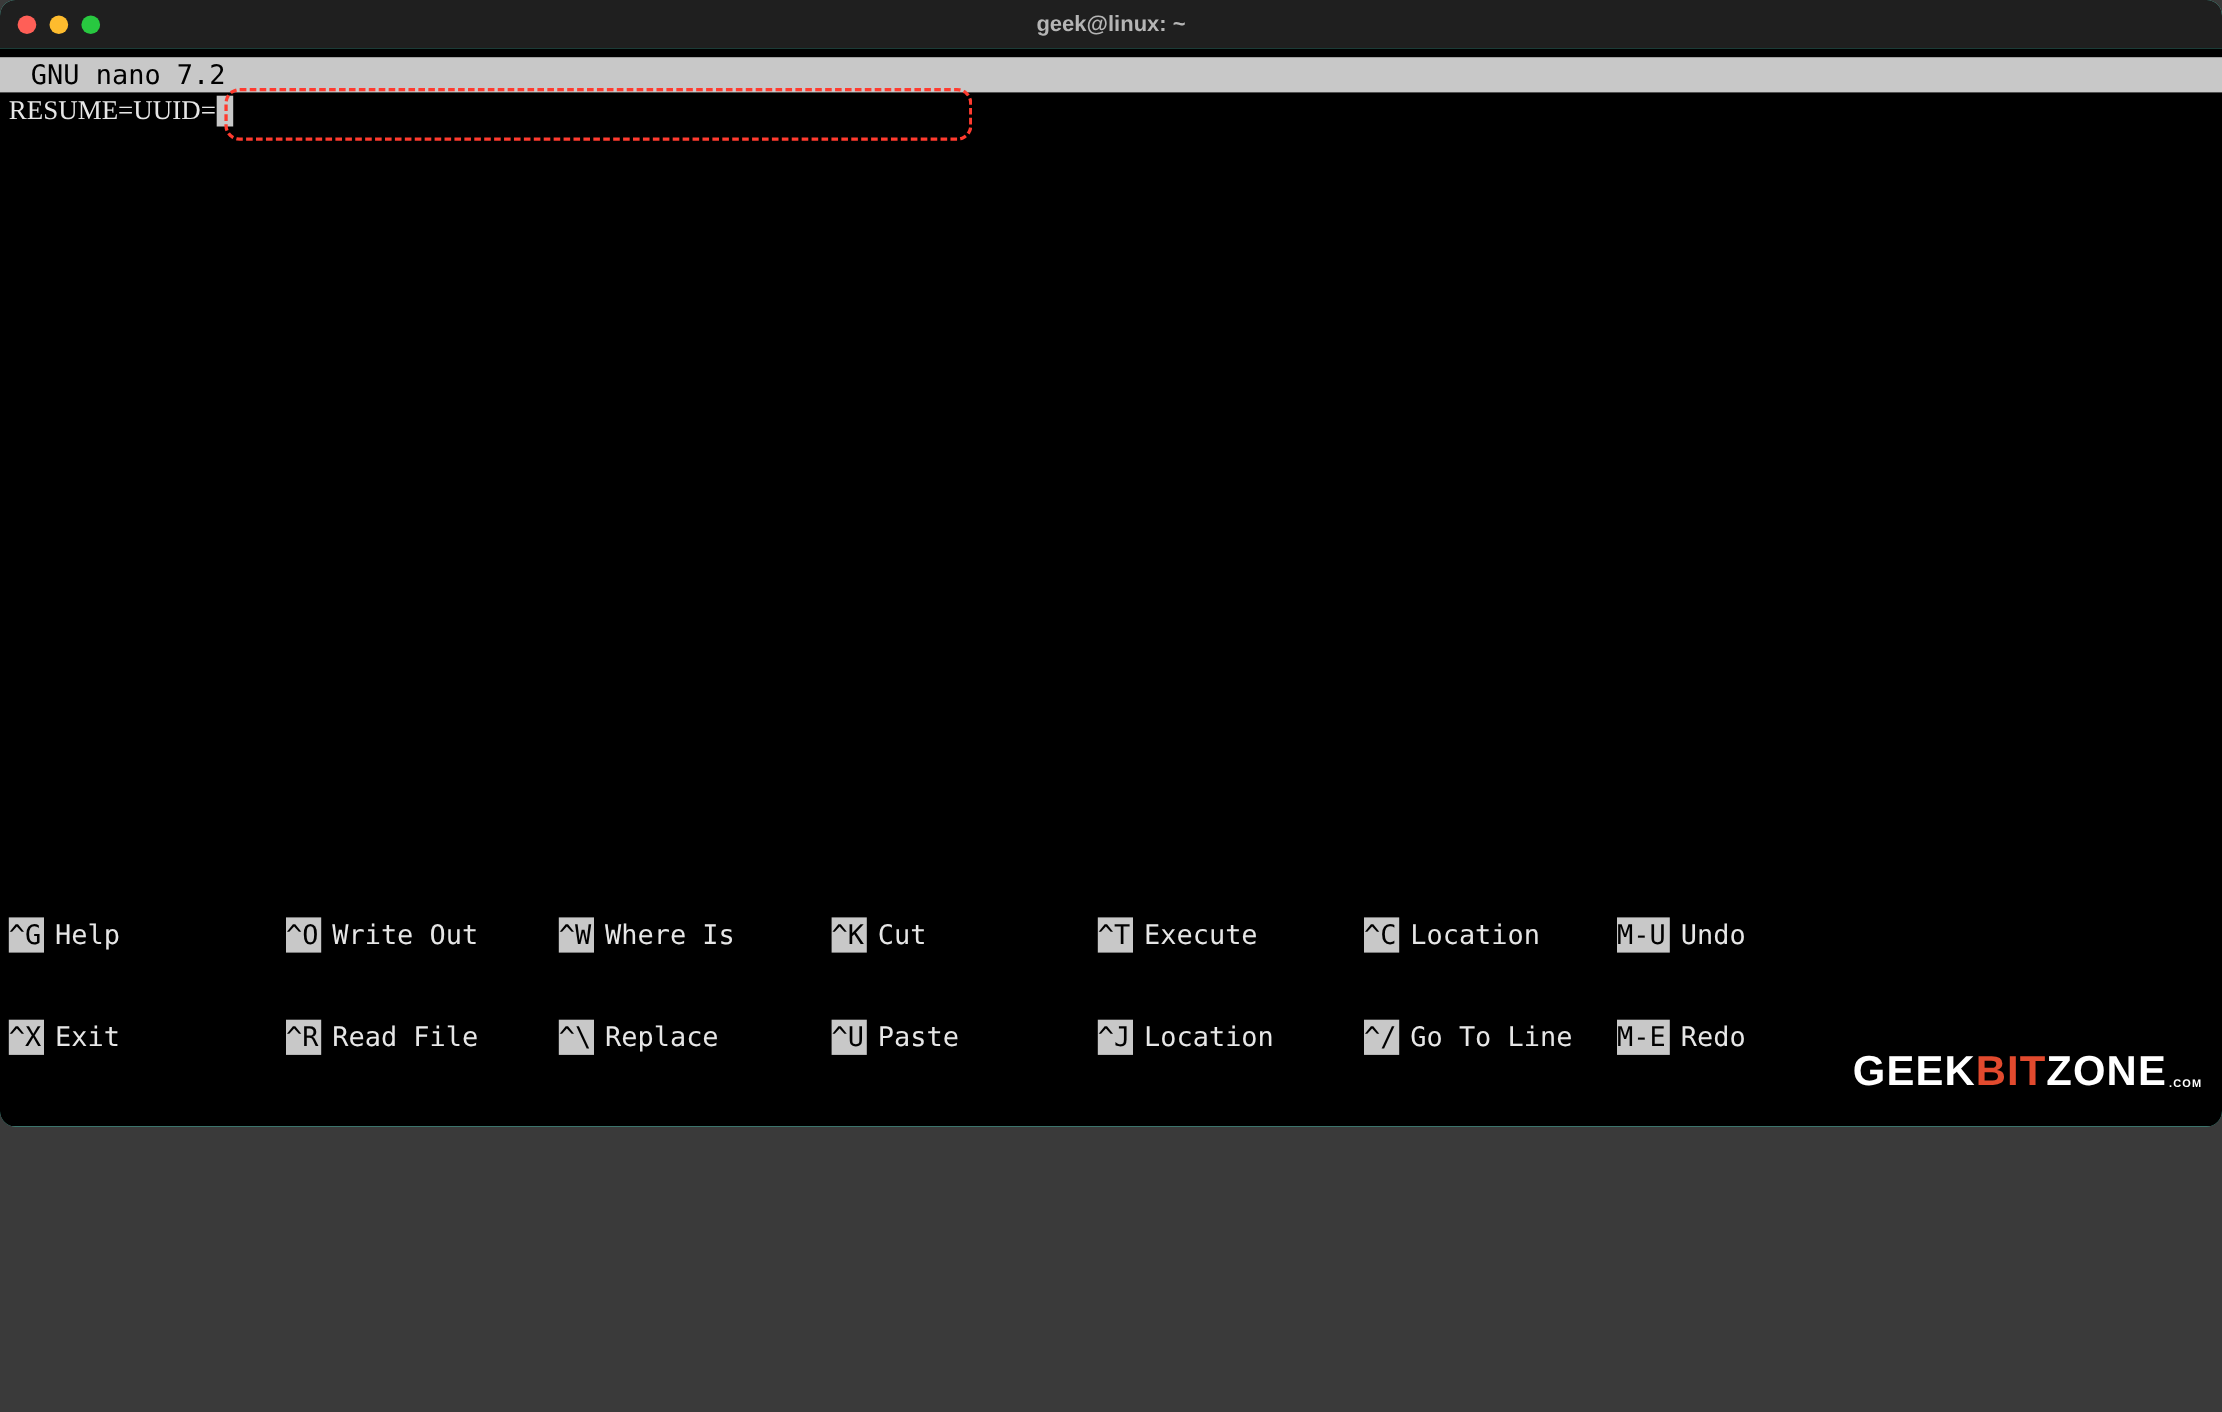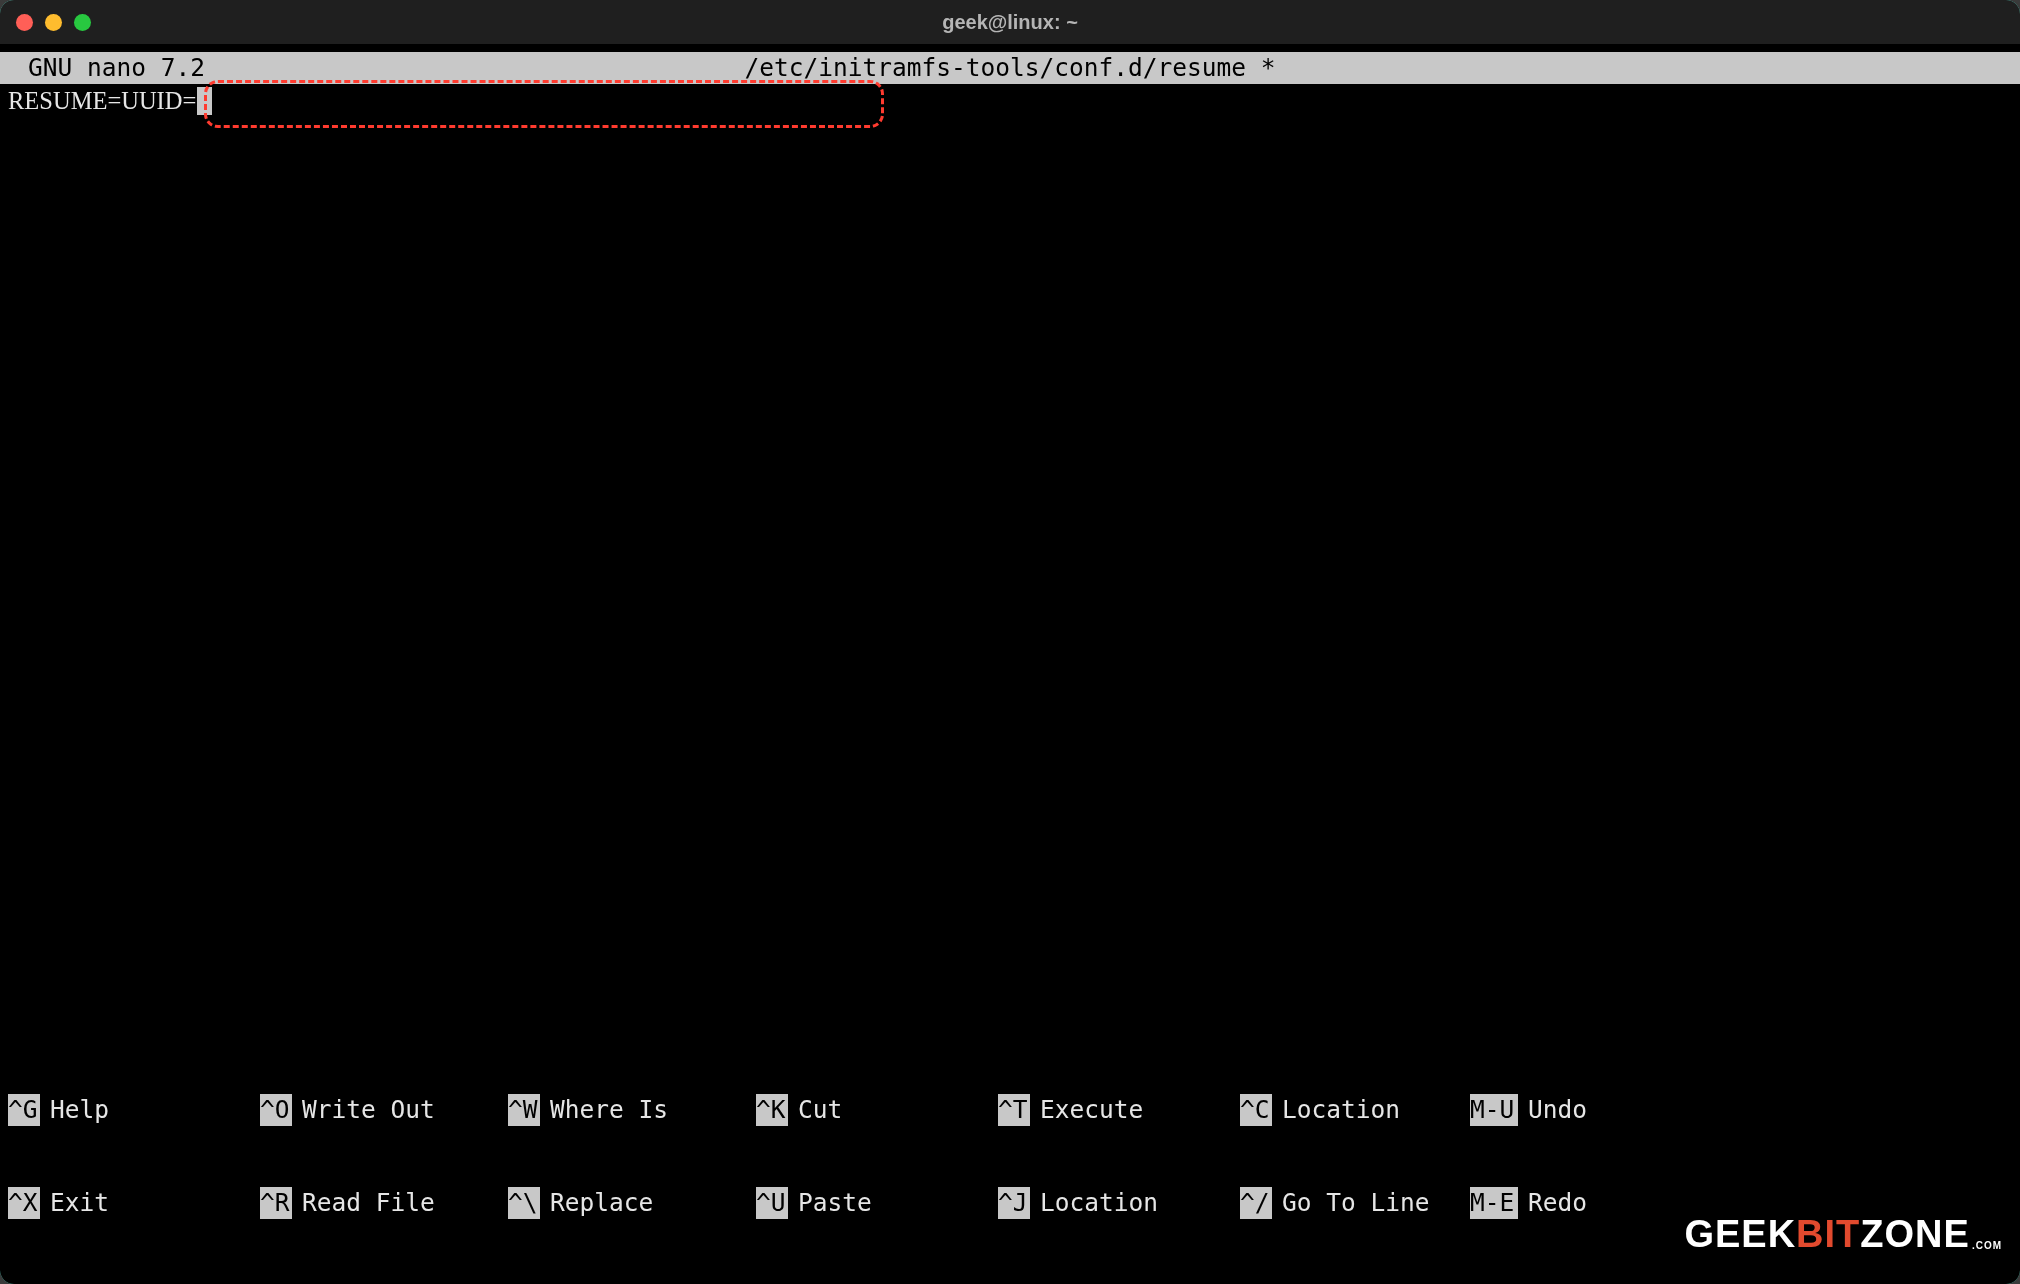--- a/index.html
+++ b/index.html
@@ -6,21 +6,21 @@
   html, body { width: 100%; height: 100%; }
   body {
     background: #3a3a3a;
     font-family: "Menlo", "Monaco", "Consolas", monospace;
     font-size: 22px;
     line-height: 1.25;
     overflow: hidden;
   }
   .window {
     width: 2020px;
-    height: 1284px;
+    height: 1024px;
     background: #5eead4;
     border-radius: 14px;
     position: relative;
     overflow: hidden;
   }
   .titlebar {
     height: 44px;
     background: #1f1f1f;
     display: flex;
     align-items: center;
@@ -169,21 +169,20 @@
       <div class="tl tl-close"></div>
       <div class="tl tl-min"></div>
       <div class="tl tl-max"></div>
     </div>
     <div class="titlebar-title">geek@linux: ~</div>
   </div>
 
   <div class="terminal">
     <div class="nano-header">
       <span class="left">GNU nano 7.2</span>
-      <span class="center">/etc/initramfs-tools/conf.d/resume *</span>
     </div>
 
     <div class="editor-line">
       <span>RESUME=UUID=</span><span class="cursor-block"></span>
     </div>
 
     <div class="annotation" style="top:36px; left:204px; width:680px; height:48px;"></div>
 
     <div class="footer">
       <div class="footer-row">

